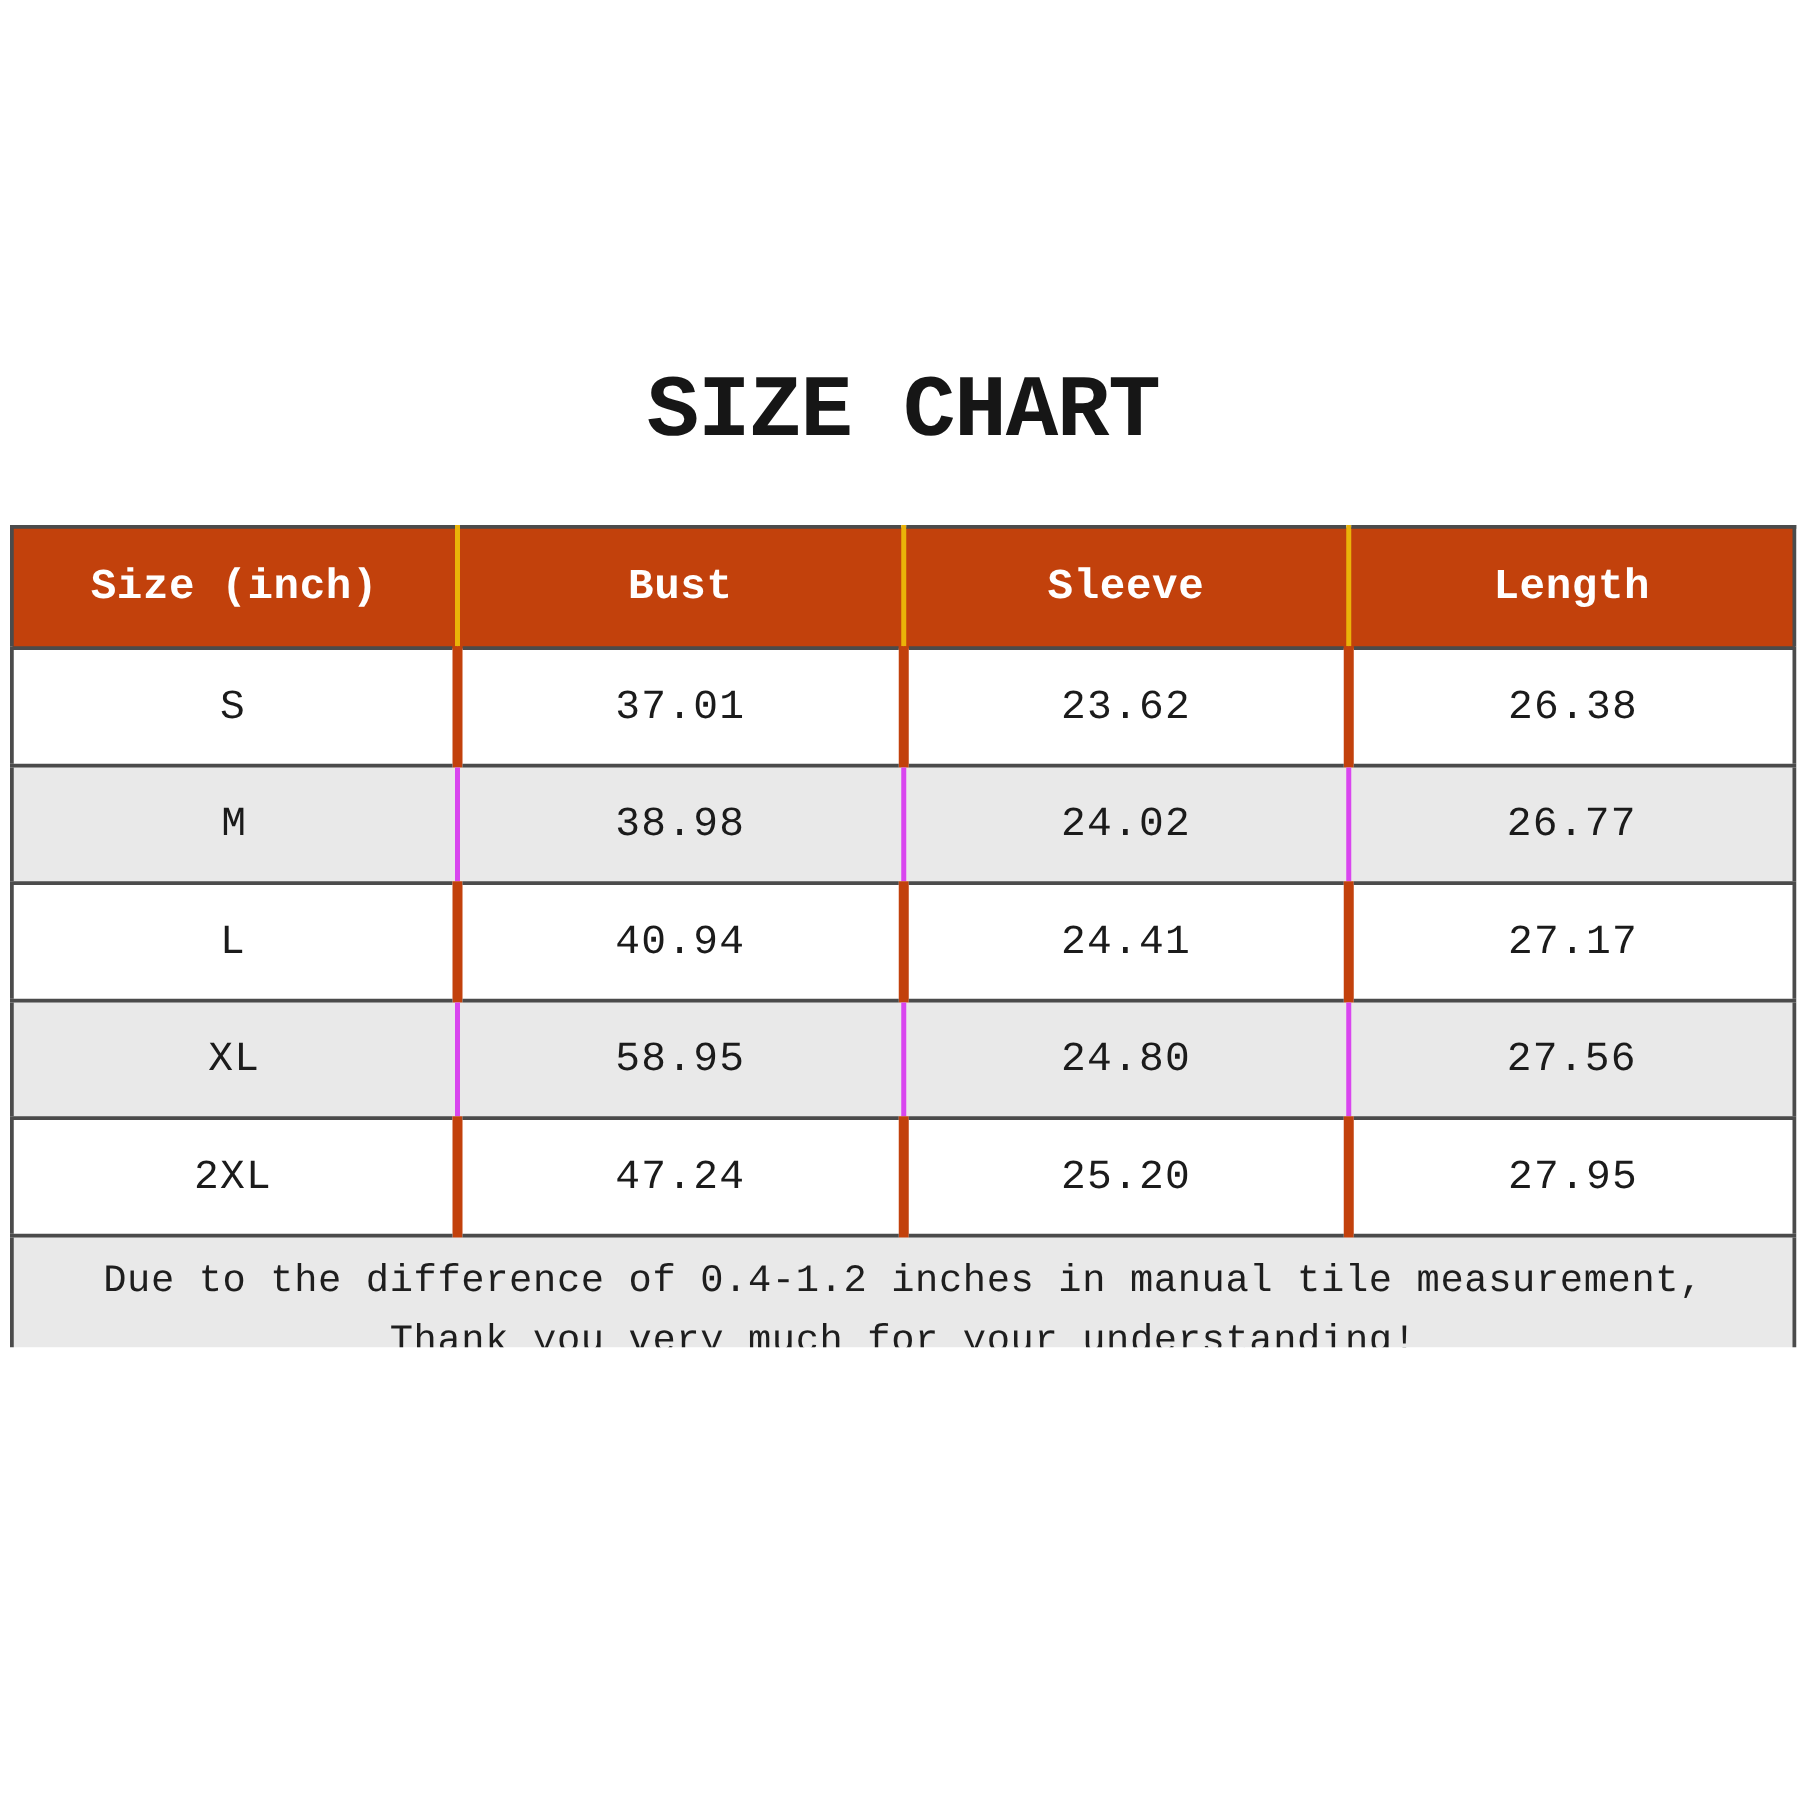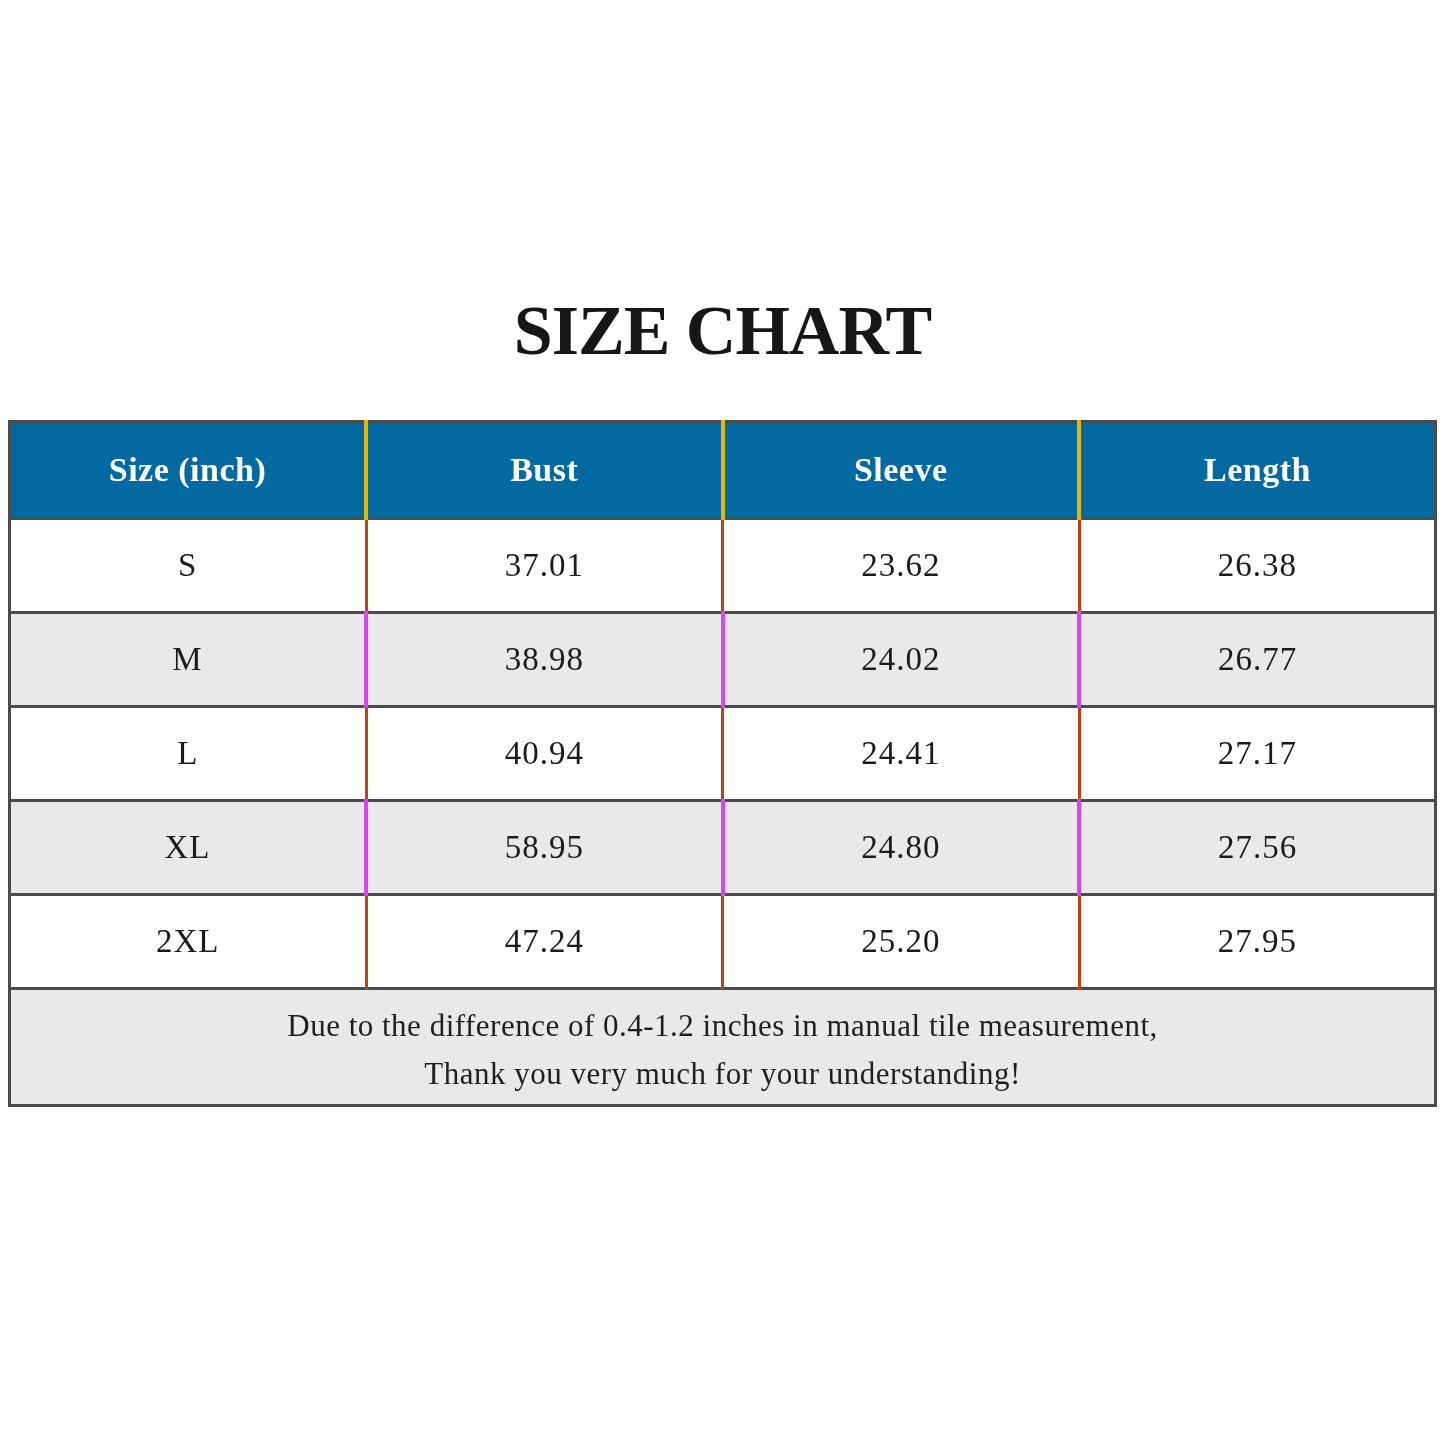--- a/index.html
+++ b/index.html
@@ -4,23 +4,23 @@
 <style>
   * { margin: 0; padding: 0; box-sizing: border-box; }
 
   html, body {
     background: #ffffff;
   }
 
   .page {
     position: relative;
     width: 1445px;
-    height: 1445px;
+    height: 1078px;
     background: #ffffff;
-    font-family: Liberation Serif, serif;
+    font-family: Liberation Mono, monospace;
     overflow: hidden;
   }
 
   .page-title {
     padding-top: 296px;
     text-align: center;
     font-size: 70px;
     font-weight: 700;
     letter-spacing: -1px;
     line-height: 1;
@@ -32,21 +32,21 @@
     margin: 54px 8px 0 8px;
     border-collapse: collapse;
     table-layout: fixed;
     border: 3px solid #4b4b4b;
   }
 
   .size-table col { width: 25%; }
 
   .size-table th {
     height: 97px;
-    background: #0369a1;
+    background: #c2410c;
     color: #ffffff;
     font-size: 34px;
     font-weight: 700;
     text-align: center;
     vertical-align: middle;
     letter-spacing: 0.5px;
   }
 
   .size-table th + th {
     border-left: 4px solid #eab308;
@@ -62,21 +62,21 @@
     letter-spacing: 1px;
     color: #1b1b1b;
     text-align: center;
     vertical-align: middle;
   }
 
   .size-table tbody tr.row-white { background: #ffffff; }
   .size-table tbody tr.row-gray  { background: #e9e9e9; }
 
   
-  .size-table tbody tr.row-white td + td { border-left: 3px solid #c2410c; }
+  .size-table tbody tr.row-white td + td { border-left: 8px solid #c2410c; }
   .size-table tbody tr.row-gray  td + td { border-left: 4px solid #d946ef; }
 
   .size-table tfoot tr {
     border-top: 3px solid #4b4b4b;
   }
 
   .size-table tfoot td {
     background: #e9e9e9;
     padding: 12px 10px 6px 10px;
     text-align: center;

